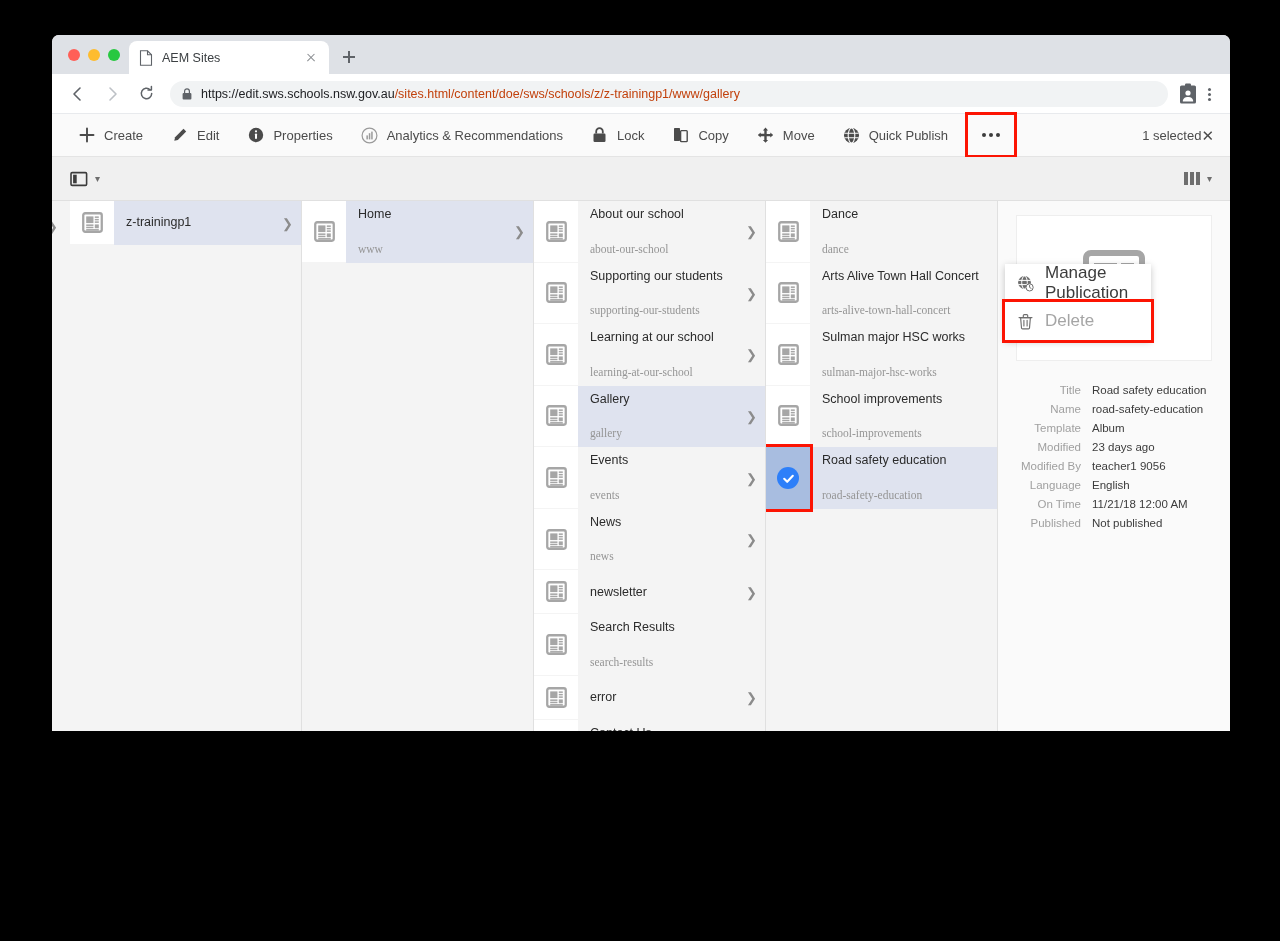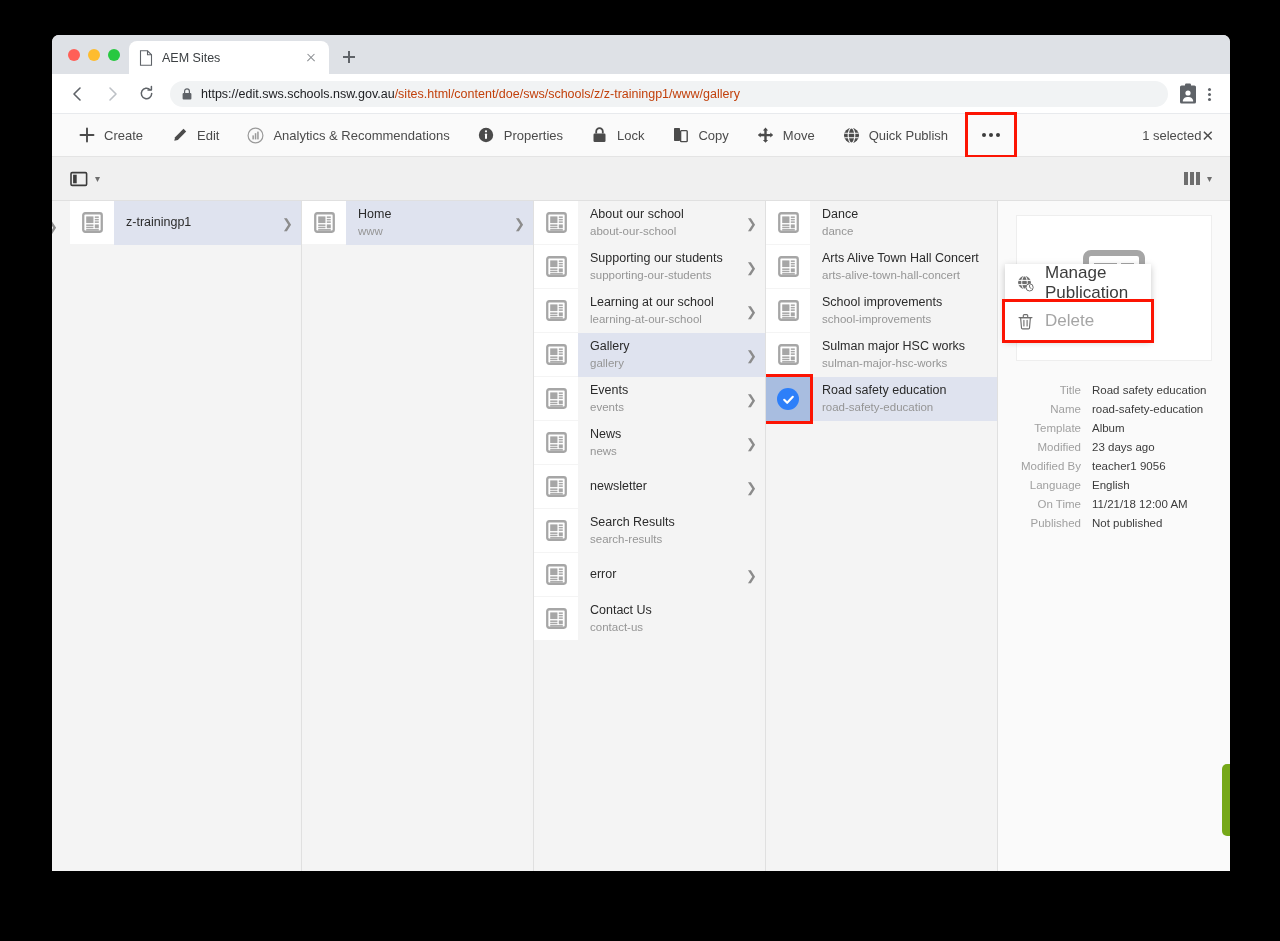--- a/index.html
+++ b/index.html
@@ -7,21 +7,21 @@
     width: 1280px; height: 941px;
     background: #000;
     font-family: "Liberation Sans", sans-serif;
     overflow: hidden;
   }
 
   
   .browser {
     position: absolute;
     left: 52px; top: 35px;
-    width: 1178px; height: 836px;
+    width: 1178px; height: 696px;
     background: #fff;
     border-radius: 7px 7px 0 0;
     overflow: hidden;
     box-shadow: 0 0 0 0 rgba(0,0,0,0);
   }
 
   
   .tabstrip {
     height: 39px;
     background: #dee1e6;
@@ -249,22 +249,22 @@
     min-width: 0;
   }
   .row-texts { flex: 1 1 auto; min-width: 0; }
   .row-title {
     font-size: 12.5px; color: #2b2b2b;
     line-height: 1.25;
     white-space: nowrap; overflow: hidden; text-overflow: ellipsis;
   }
   .row-sub {
     font-size: 11.5px; color: #959595;
-    line-height: 1.3; margin-top: 1px;
-    white-space: nowrap; overflow: hidden; text-overflow: ellipsis;
+    line-height: 1.3; margin-top: 19px;
+    white-space: nowrap; overflow: hidden; text-overflow: ellipsis; font-family: Liberation Serif, serif;
   }
   .row-chev {
     flex: 0 0 auto;
     font-size: 13px; color: #8c8c8c;
     padding-left: 8px;
   }
   .thumb-ic { width: 21px; height: 21px; }
   .check-wrap {
     width: 44px; flex: 0 0 auto;
     background: #a8bde0;
@@ -394,39 +394,39 @@
         <span class="tb-icon">
           <svg width="16" height="16" viewBox="0 0 16 16">
               <path d="M11.5 1.8l2.7 2.7-8.4 8.4-3.5.8.8-3.5z" fill="#4b4b4b"></path>
             </svg>
         </span>
         <span>Edit</span>
       </div>
 
       <div class="tb-item">
         <span class="tb-icon">
+          <svg width="16" height="16" viewBox="0 0 16 16">
+              <circle cx="8" cy="8" r="7.2" fill="#4b4b4b"></circle>
+              <circle cx="8" cy="4.3" r="1.1" fill="#fff"></circle>
+              <rect x="7" y="6.4" width="2" height="5.6" rx="0.9" fill="#fff"></rect>
+            </svg>
+        </span>
+        <span>Properties</span>
+      </div>
+
+      <div class="tb-item">
+        <span class="tb-icon">
           <svg width="17" height="17" viewBox="0 0 17 17">
               <circle cx="8.5" cy="8.5" r="7.4" fill="none" stroke="#9a9a9a" stroke-width="1.2"></circle>
               <rect x="5.4" y="8.4" width="1.5" height="4" fill="#9a9a9a"></rect>
               <rect x="7.8" y="6.2" width="1.5" height="6.2" fill="#9a9a9a"></rect>
               <rect x="10.2" y="4.6" width="1.5" height="7.8" fill="#9a9a9a"></rect>
             </svg>
         </span>
         <span>Analytics &amp; Recommendations</span>
-      </div>
-
-      <div class="tb-item">
-        <span class="tb-icon">
-          <svg width="16" height="16" viewBox="0 0 16 16">
-              <circle cx="8" cy="8" r="7.2" fill="#4b4b4b"></circle>
-              <circle cx="8" cy="4.3" r="1.1" fill="#fff"></circle>
-              <rect x="7" y="6.4" width="2" height="5.6" rx="0.9" fill="#fff"></rect>
-            </svg>
-        </span>
-        <span>Properties</span>
       </div>
 
       <div class="tb-item">
         <span class="tb-icon">
           <svg width="15" height="16" viewBox="0 0 15 16">
               <rect x="1.5" y="6.6" width="12" height="8.4" rx="1.2" fill="#4b4b4b"></rect>
               <path d="M4.2 6.6V4.4a3.3 3.3 0 0 1 6.6 0v2.2" fill="none" stroke="#4b4b4b" stroke-width="1.8"></path>
             </svg>
         </span>
         <span>Lock</span>
@@ -842,43 +842,43 @@
     <rect x="13.4" y="7.2" width="4.2" height="1.6" fill="#a6a6a6"></rect>
     <rect x="13.4" y="9.8" width="4.2" height="1.6" fill="#a6a6a6"></rect>
     <rect x="4.4" y="13" width="7.6" height="1.6" fill="#a6a6a6"></rect>
     <rect x="4.4" y="15.4" width="7.6" height="1.6" fill="#a6a6a6"></rect>
     <rect x="13.4" y="13" width="4.2" height="4" fill="#a6a6a6"></rect>
     <rect x="4.4" y="17.9" width="13.2" height="1.6" fill="#a6a6a6"></rect>
   </svg>
             </div>
             <div class="row-body">
          <div class="row-texts">
+           <div class="row-title">Sulman major HSC works</div>
+           <div class="row-sub">sulman-major-hsc-works</div>
+         </div>
+       </div>
+          </div>
+          <div class="row">
+            <div class="row-thumb">
+              <svg class="thumb-ic" viewBox="0 0 22 22">
+    <rect x="1.3" y="1.3" width="19.4" height="19.4" rx="2" fill="none" stroke="#a6a6a6" stroke-width="2.4"></rect>
+    <rect x="4.4" y="4.6" width="7.6" height="7" fill="#a6a6a6"></rect>
+    <rect x="13.4" y="4.6" width="4.2" height="1.6" fill="#a6a6a6"></rect>
+    <rect x="13.4" y="7.2" width="4.2" height="1.6" fill="#a6a6a6"></rect>
+    <rect x="13.4" y="9.8" width="4.2" height="1.6" fill="#a6a6a6"></rect>
+    <rect x="4.4" y="13" width="7.6" height="1.6" fill="#a6a6a6"></rect>
+    <rect x="4.4" y="15.4" width="7.6" height="1.6" fill="#a6a6a6"></rect>
+    <rect x="13.4" y="13" width="4.2" height="4" fill="#a6a6a6"></rect>
+    <rect x="4.4" y="17.9" width="13.2" height="1.6" fill="#a6a6a6"></rect>
+  </svg>
+            </div>
+            <div class="row-body">
+         <div class="row-texts">
            <div class="row-title">School improvements</div>
            <div class="row-sub">school-improvements</div>
-         </div>
-       </div>
-          </div>
-          <div class="row">
-            <div class="row-thumb">
-              <svg class="thumb-ic" viewBox="0 0 22 22">
-    <rect x="1.3" y="1.3" width="19.4" height="19.4" rx="2" fill="none" stroke="#a6a6a6" stroke-width="2.4"></rect>
-    <rect x="4.4" y="4.6" width="7.6" height="7" fill="#a6a6a6"></rect>
-    <rect x="13.4" y="4.6" width="4.2" height="1.6" fill="#a6a6a6"></rect>
-    <rect x="13.4" y="7.2" width="4.2" height="1.6" fill="#a6a6a6"></rect>
-    <rect x="13.4" y="9.8" width="4.2" height="1.6" fill="#a6a6a6"></rect>
-    <rect x="4.4" y="13" width="7.6" height="1.6" fill="#a6a6a6"></rect>
-    <rect x="4.4" y="15.4" width="7.6" height="1.6" fill="#a6a6a6"></rect>
-    <rect x="13.4" y="13" width="4.2" height="4" fill="#a6a6a6"></rect>
-    <rect x="4.4" y="17.9" width="13.2" height="1.6" fill="#a6a6a6"></rect>
-  </svg>
-            </div>
-            <div class="row-body">
-         <div class="row-texts">
-           <div class="row-title">Sulman major HSC works</div>
-           <div class="row-sub">sulman-major-hsc-works</div>
          </div>
        </div>
           </div>
           <div class="row sel">
             <div class="check-wrap check-box-hl">
               <span class="check-circle">
     <svg width="13" height="13" viewBox="0 0 13 13">
                   <path d="M2.2 6.8l3 3 5.6-6" fill="none" stroke="#fff" stroke-width="2.1" stroke-linecap="round" stroke-linejoin="round"></path>
                 </svg>
   </span>

